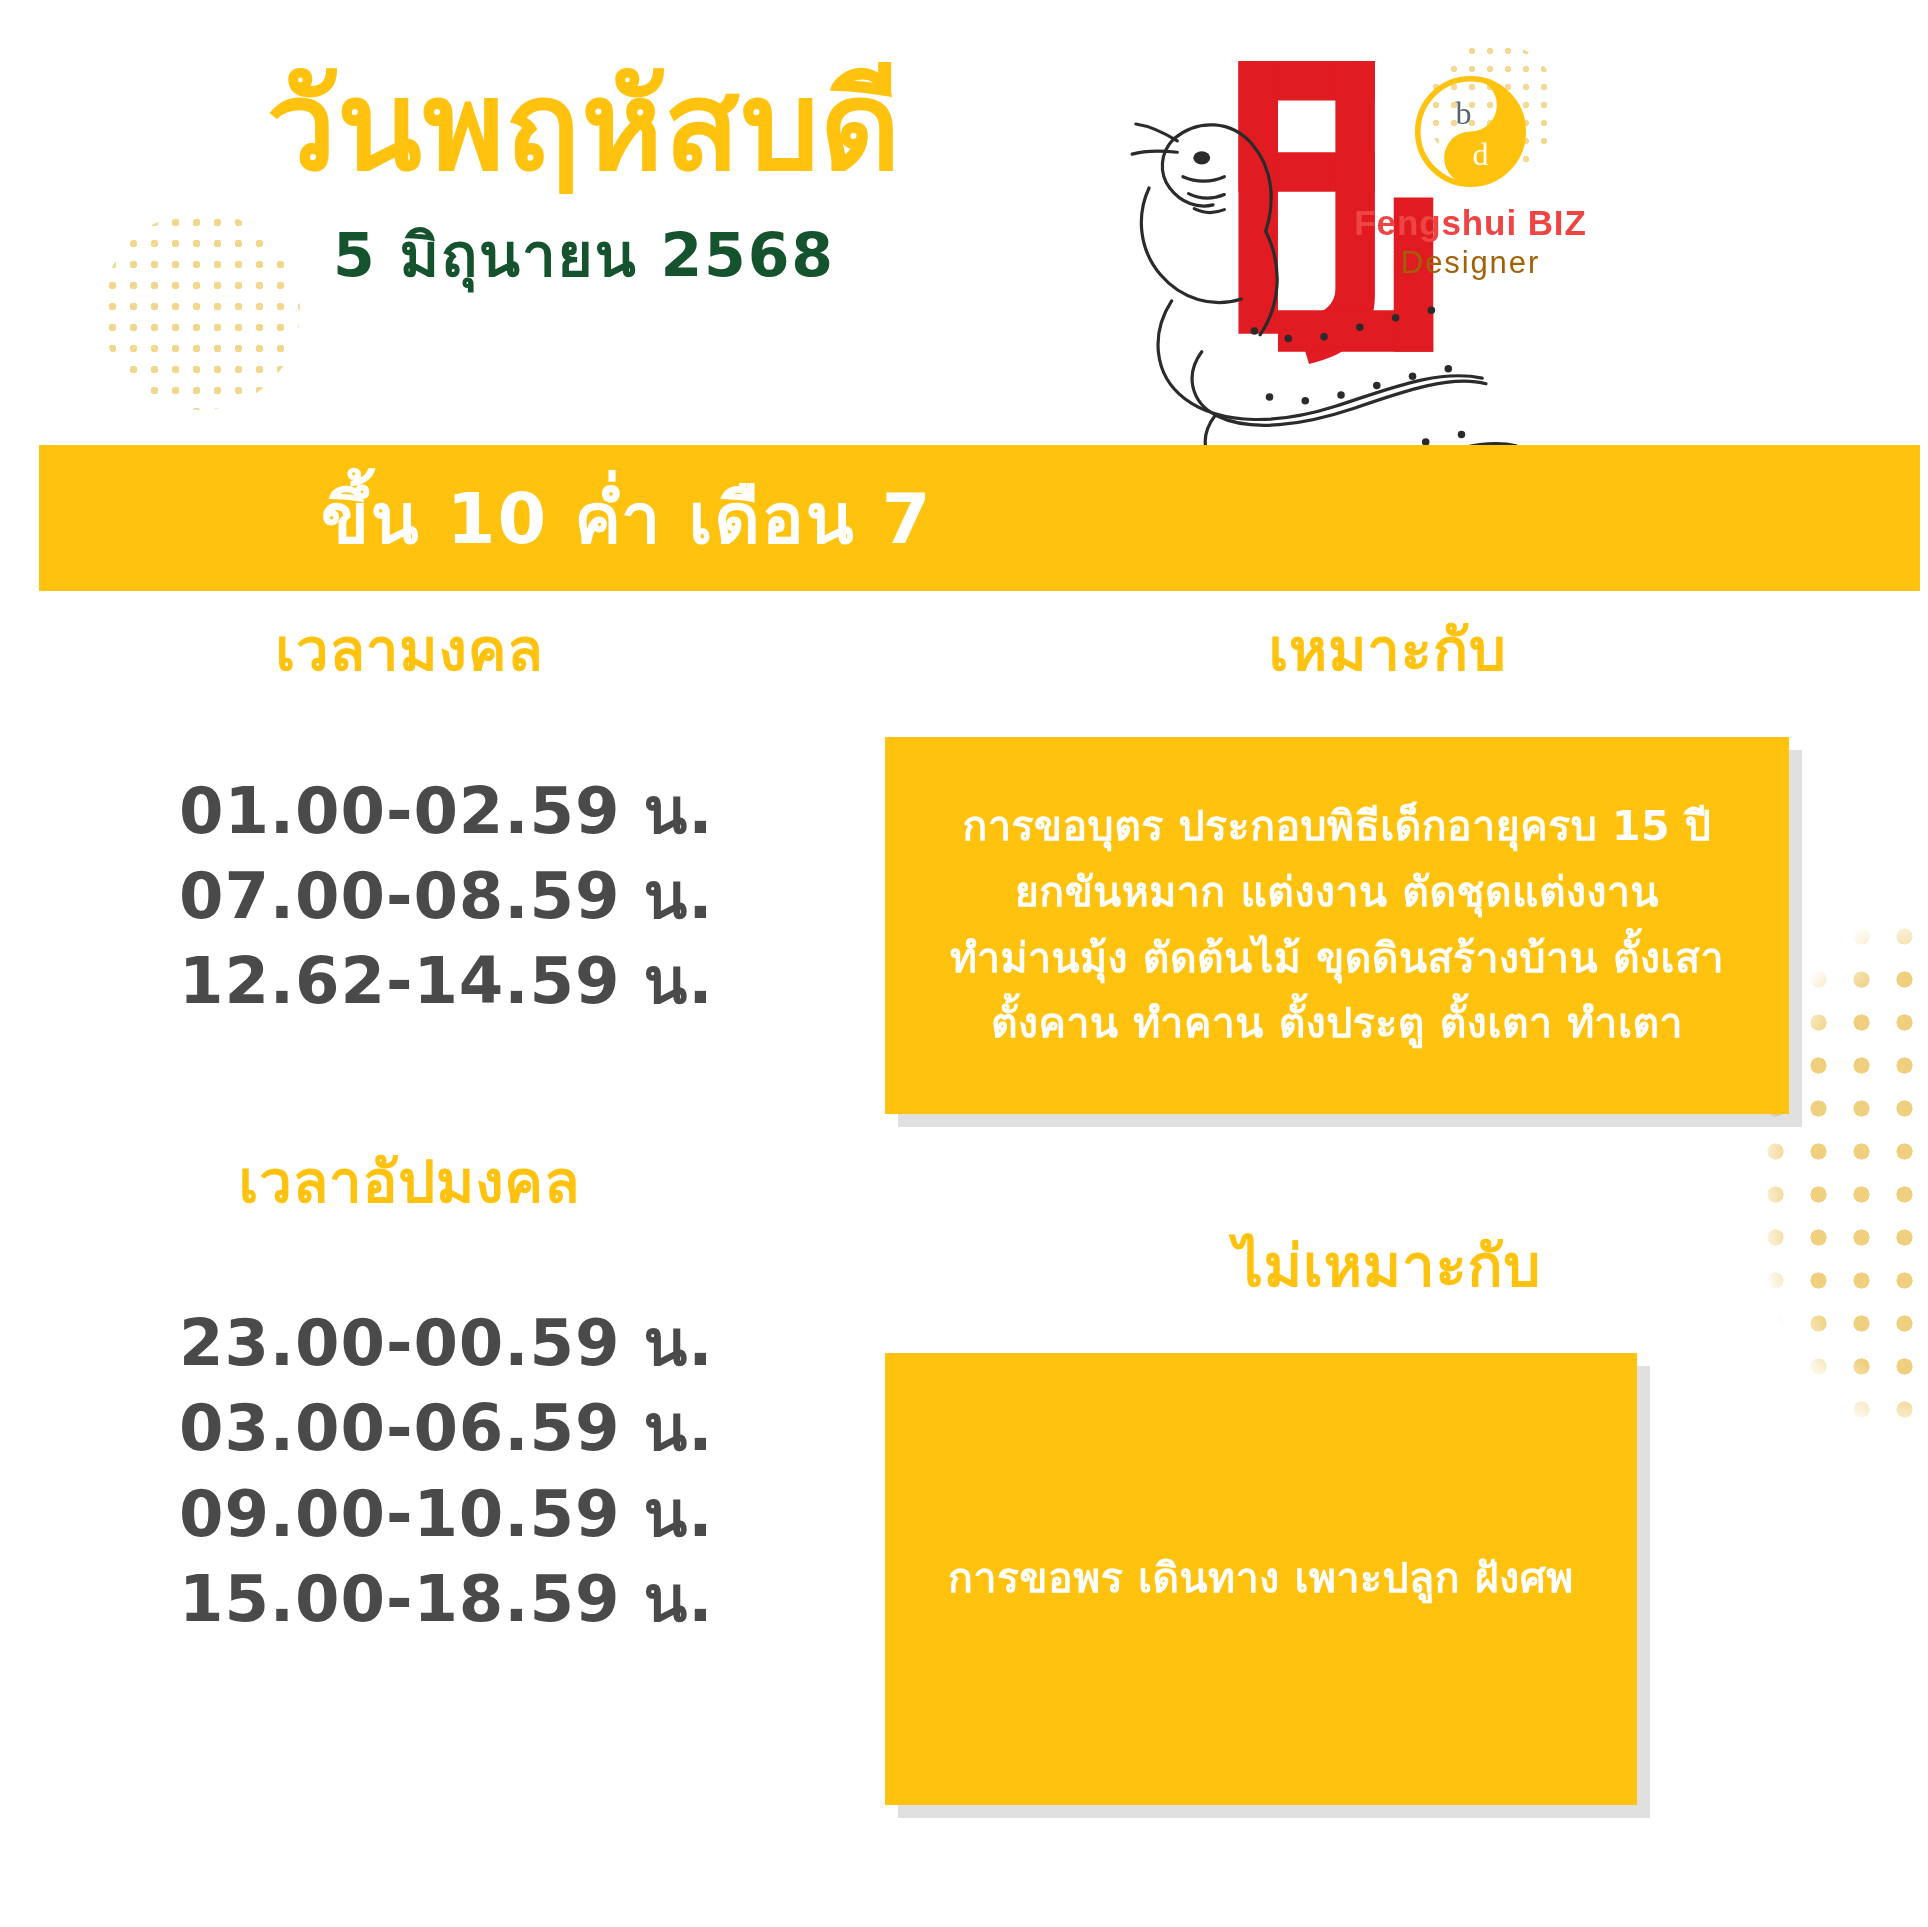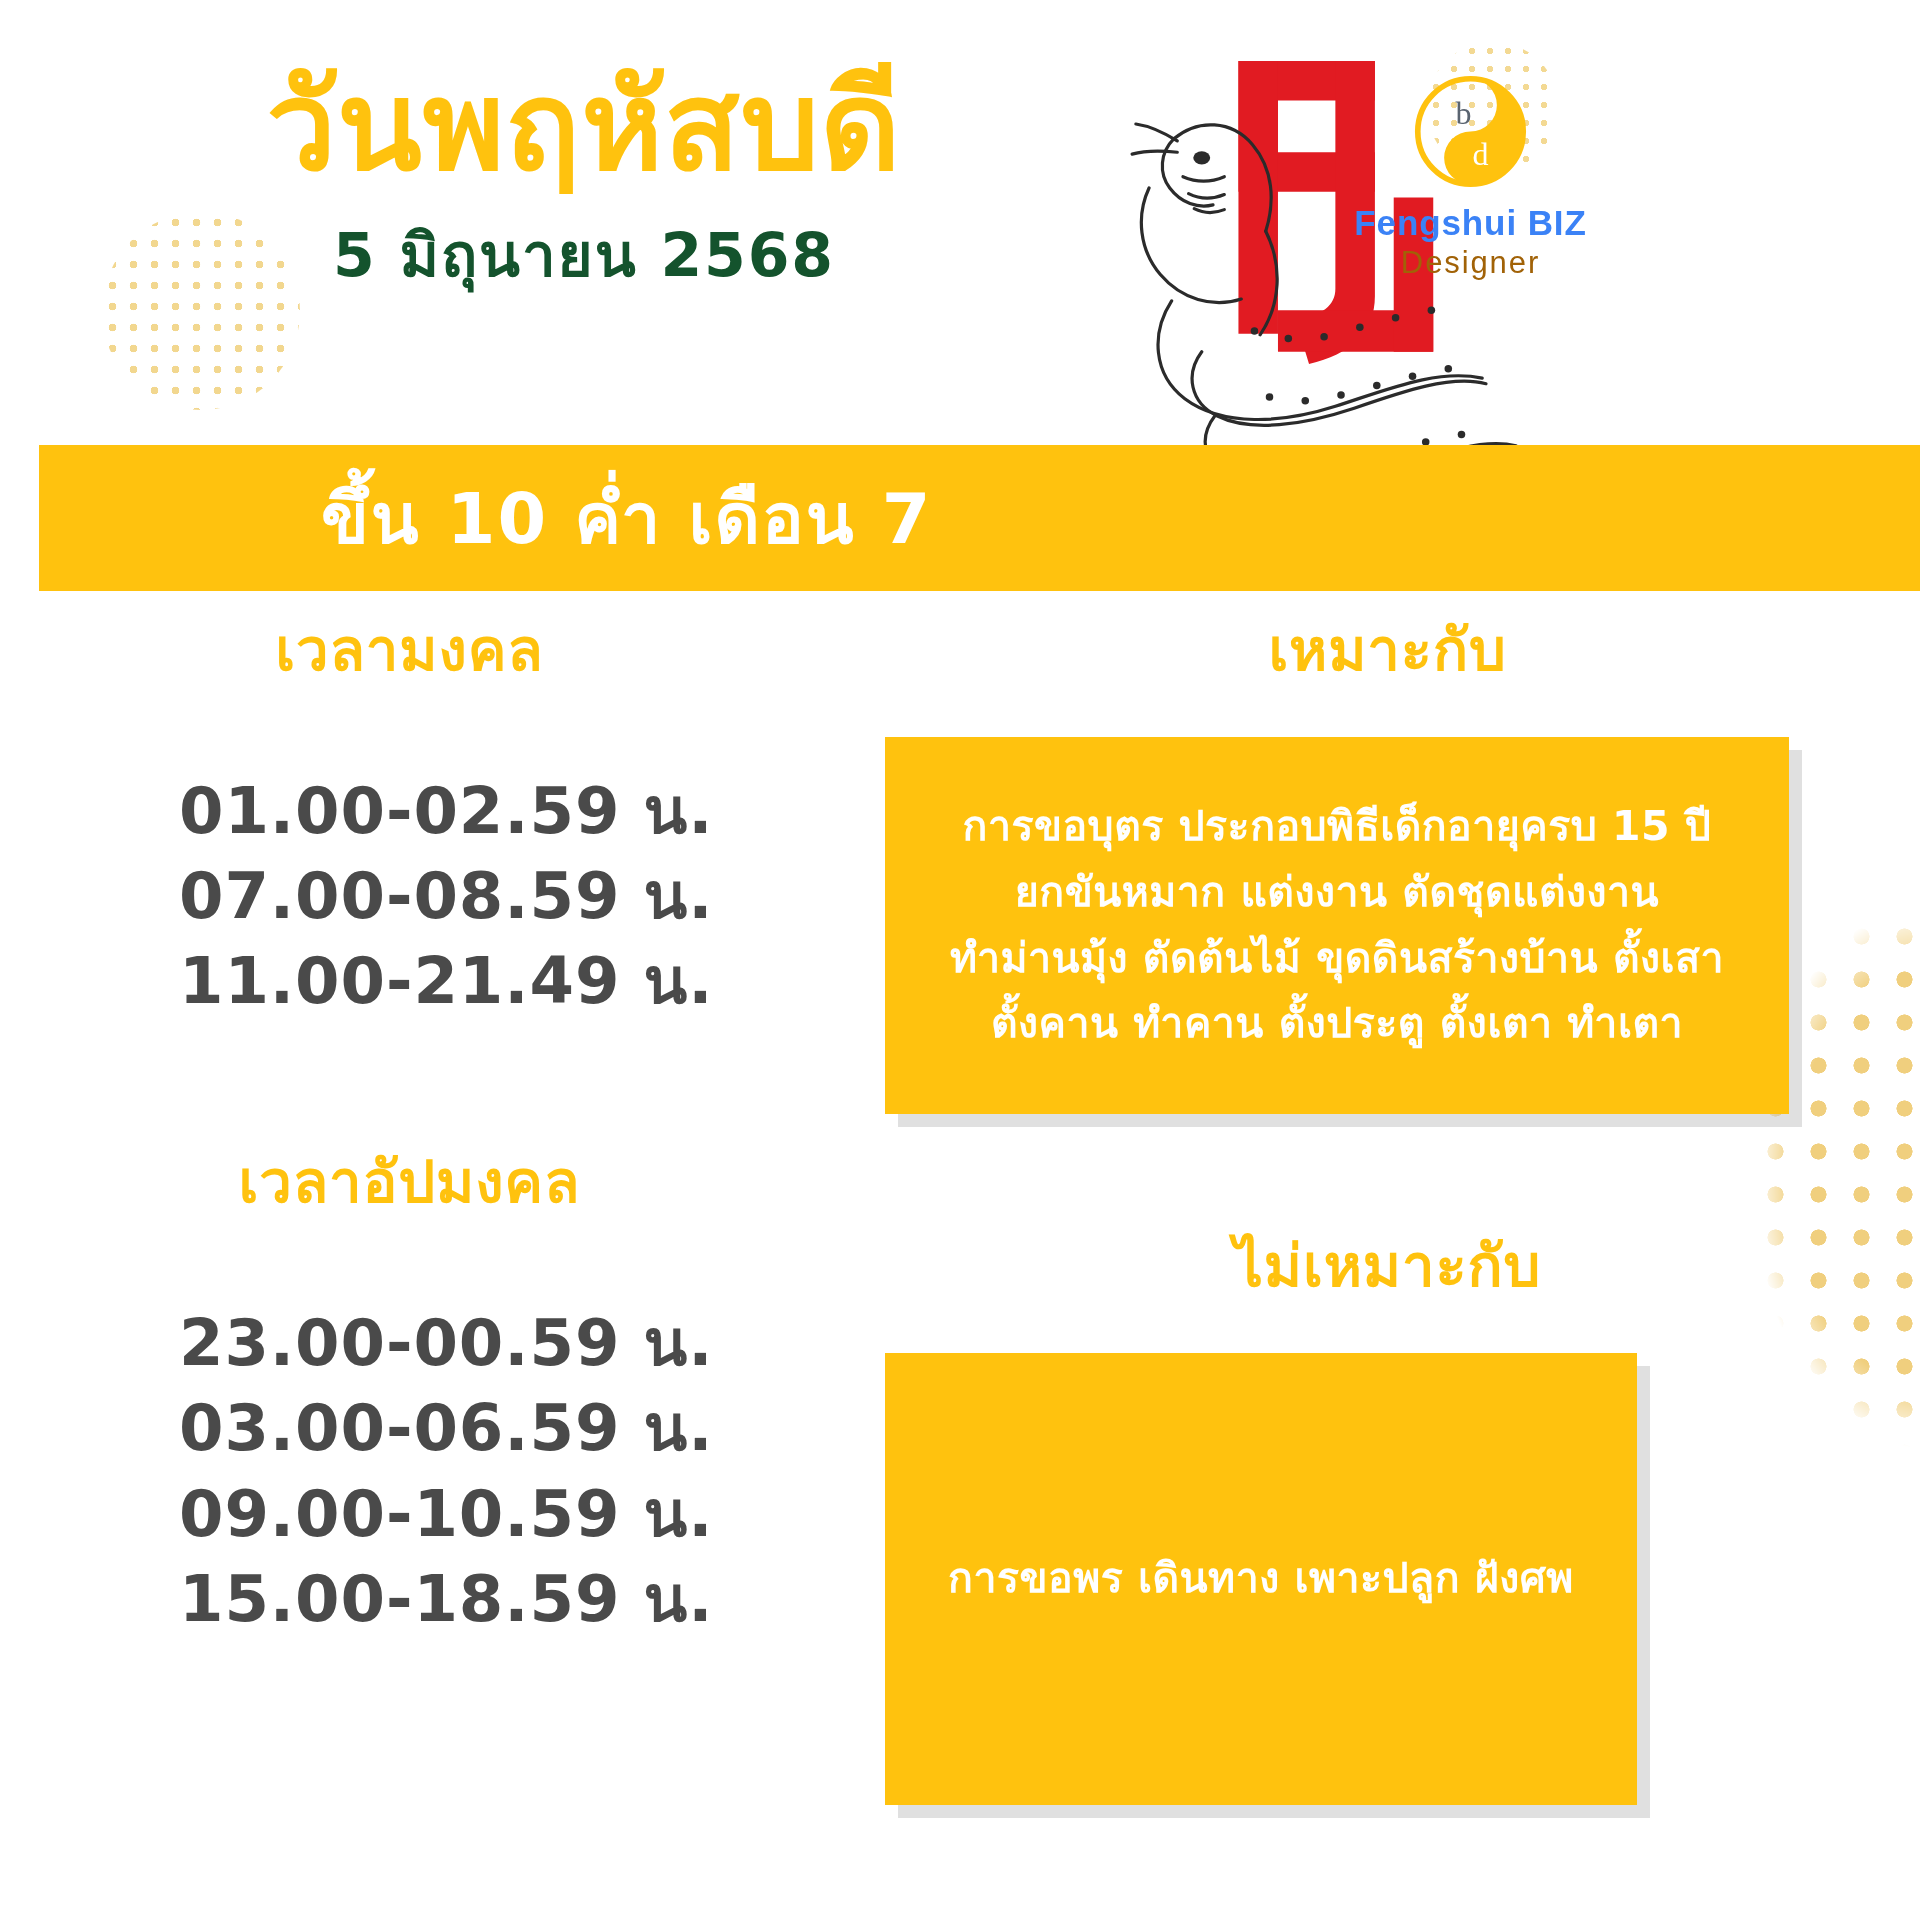--- a/index.html
+++ b/index.html
@@ -105,21 +105,21 @@
   .brand-mark {
     width: 113px;
     height: 113px;
     margin: 0 auto 13px auto;
     position: relative;
   }
   .brand-name {
     font-family: "Liberation Sans", sans-serif;
     font-size: 35px;
     font-weight: bold;
-    color: #3b82f6;
+    color: #ef4444;
     letter-spacing: 0.9px;
     line-height: 1.25;
   }
   .brand-sub {
     font-family: "Liberation Sans", sans-serif;
     font-size: 31px;
     color: #a16207;
     letter-spacing: 1.9px;
   }
 
@@ -306,21 +306,21 @@
 <div class="lunar-band">
   <div class="lunar-text">ขึ้น 10 ค่ำ เดือน 7</div>
 </div>
 
 <div class="col-left">
 
   <div class="section-heading heading-left">เวลามงคล</div>
   <div class="time-list">
     <div class="time-item">01.00-02.59 น.</div>
     <div class="time-item">07.00-08.59 น.</div>
-    <div class="time-item">11.00-21.49 น.</div>
+    <div class="time-item">12.62-14.59 น.</div>
   </div>
 
   <div class="spacer-block"></div>
 
   <div class="section-heading heading-left">เวลาอัปมงคล</div>
   <div class="time-list">
     <div class="time-item">23.00-00.59 น.</div>
     <div class="time-item">03.00-06.59 น.</div>
     <div class="time-item">09.00-10.59 น.</div>
     <div class="time-item">15.00-18.59 น.</div>

